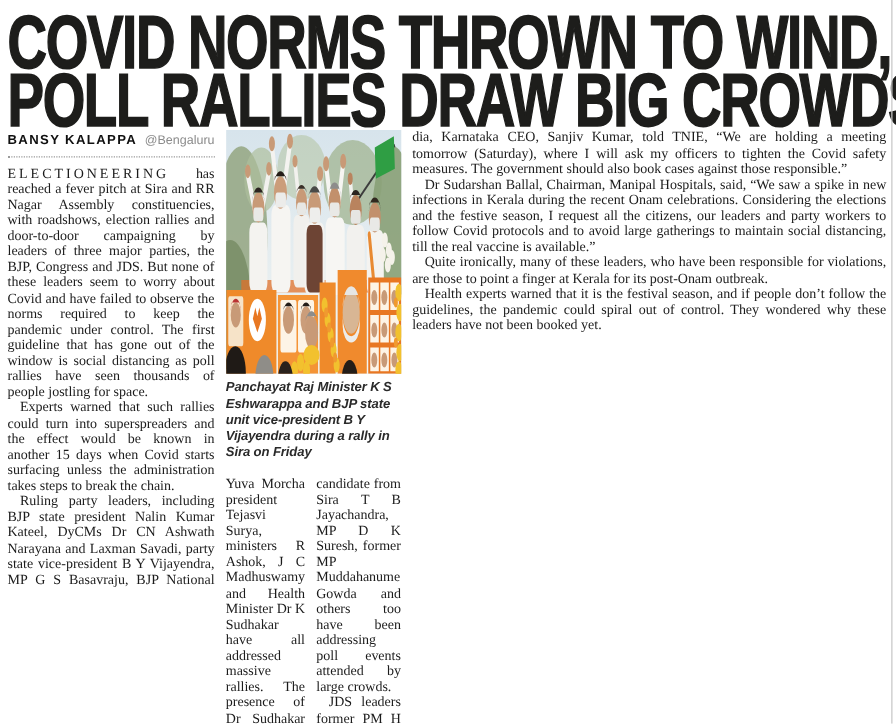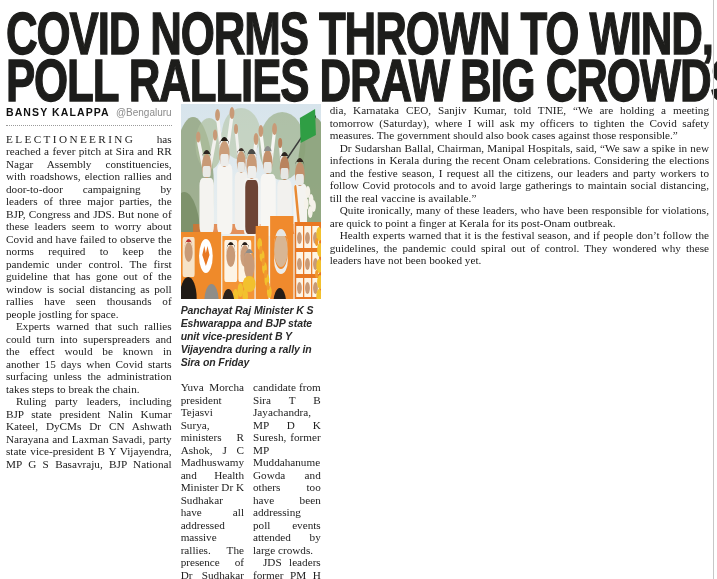--- a/index.html
+++ b/index.html
@@ -247,20 +247,20 @@
 
     <div class="col col3">
       <p class="seg">candidate from Sira T B Jayachandra, MP D K Suresh, former MP Muddahanume Gowda and others too have been addressing poll events attended by large crowds.</p>
       <p class="seg ind">JDS leaders former PM H D Deve Gowda and former CM H D Kumaraswamy too have social such norms, despite their Sira Assembly bypoll candidate, Ammajamma, recovering from Covid only recently.</p>
       <p class="seg ind runon">Election Vijayendra of In-</p>
     </div>
 
     <div class="col col4">
       <p class="seg">dia, Karnataka CEO, Sanjiv Kumar, told TNIE, “We are holding a meeting tomorrow (Saturday), where I will ask my officers to tighten the Covid safety measures. The government should also book cases against those responsible.”</p>
       <p class="seg ind">Dr Sudarshan Ballal, Chairman, Manipal Hospitals, said, “We saw a spike in new infections in Kerala during the recent Onam celebrations. Considering the elections and the festive season, I request all the citizens, our leaders and party workers to follow Covid protocols and to avoid large gatherings to maintain social distancing, till the real vaccine is available.”</p>
-      <p class="seg ind">Quite ironically, many of these leaders, who have been responsible for violations, are quick to point a finger at Kerala for its post-Onam outbreak.</p>
+      <p class="seg ind">Quite ironically, many of these leaders, who have been responsible for violations, are those to point a finger at Kerala for its post-Onam outbreak.</p>
       <p class="seg ind">Health experts warned that it is the festival season, and if people don’t follow the guidelines, the pandemic could spiral out of control. They wondered why these leaders have not been booked yet.</p>
     </div>
 
   </div>
 
   <div class="right-rule"></div>
 </div>
 
 </body></html>

